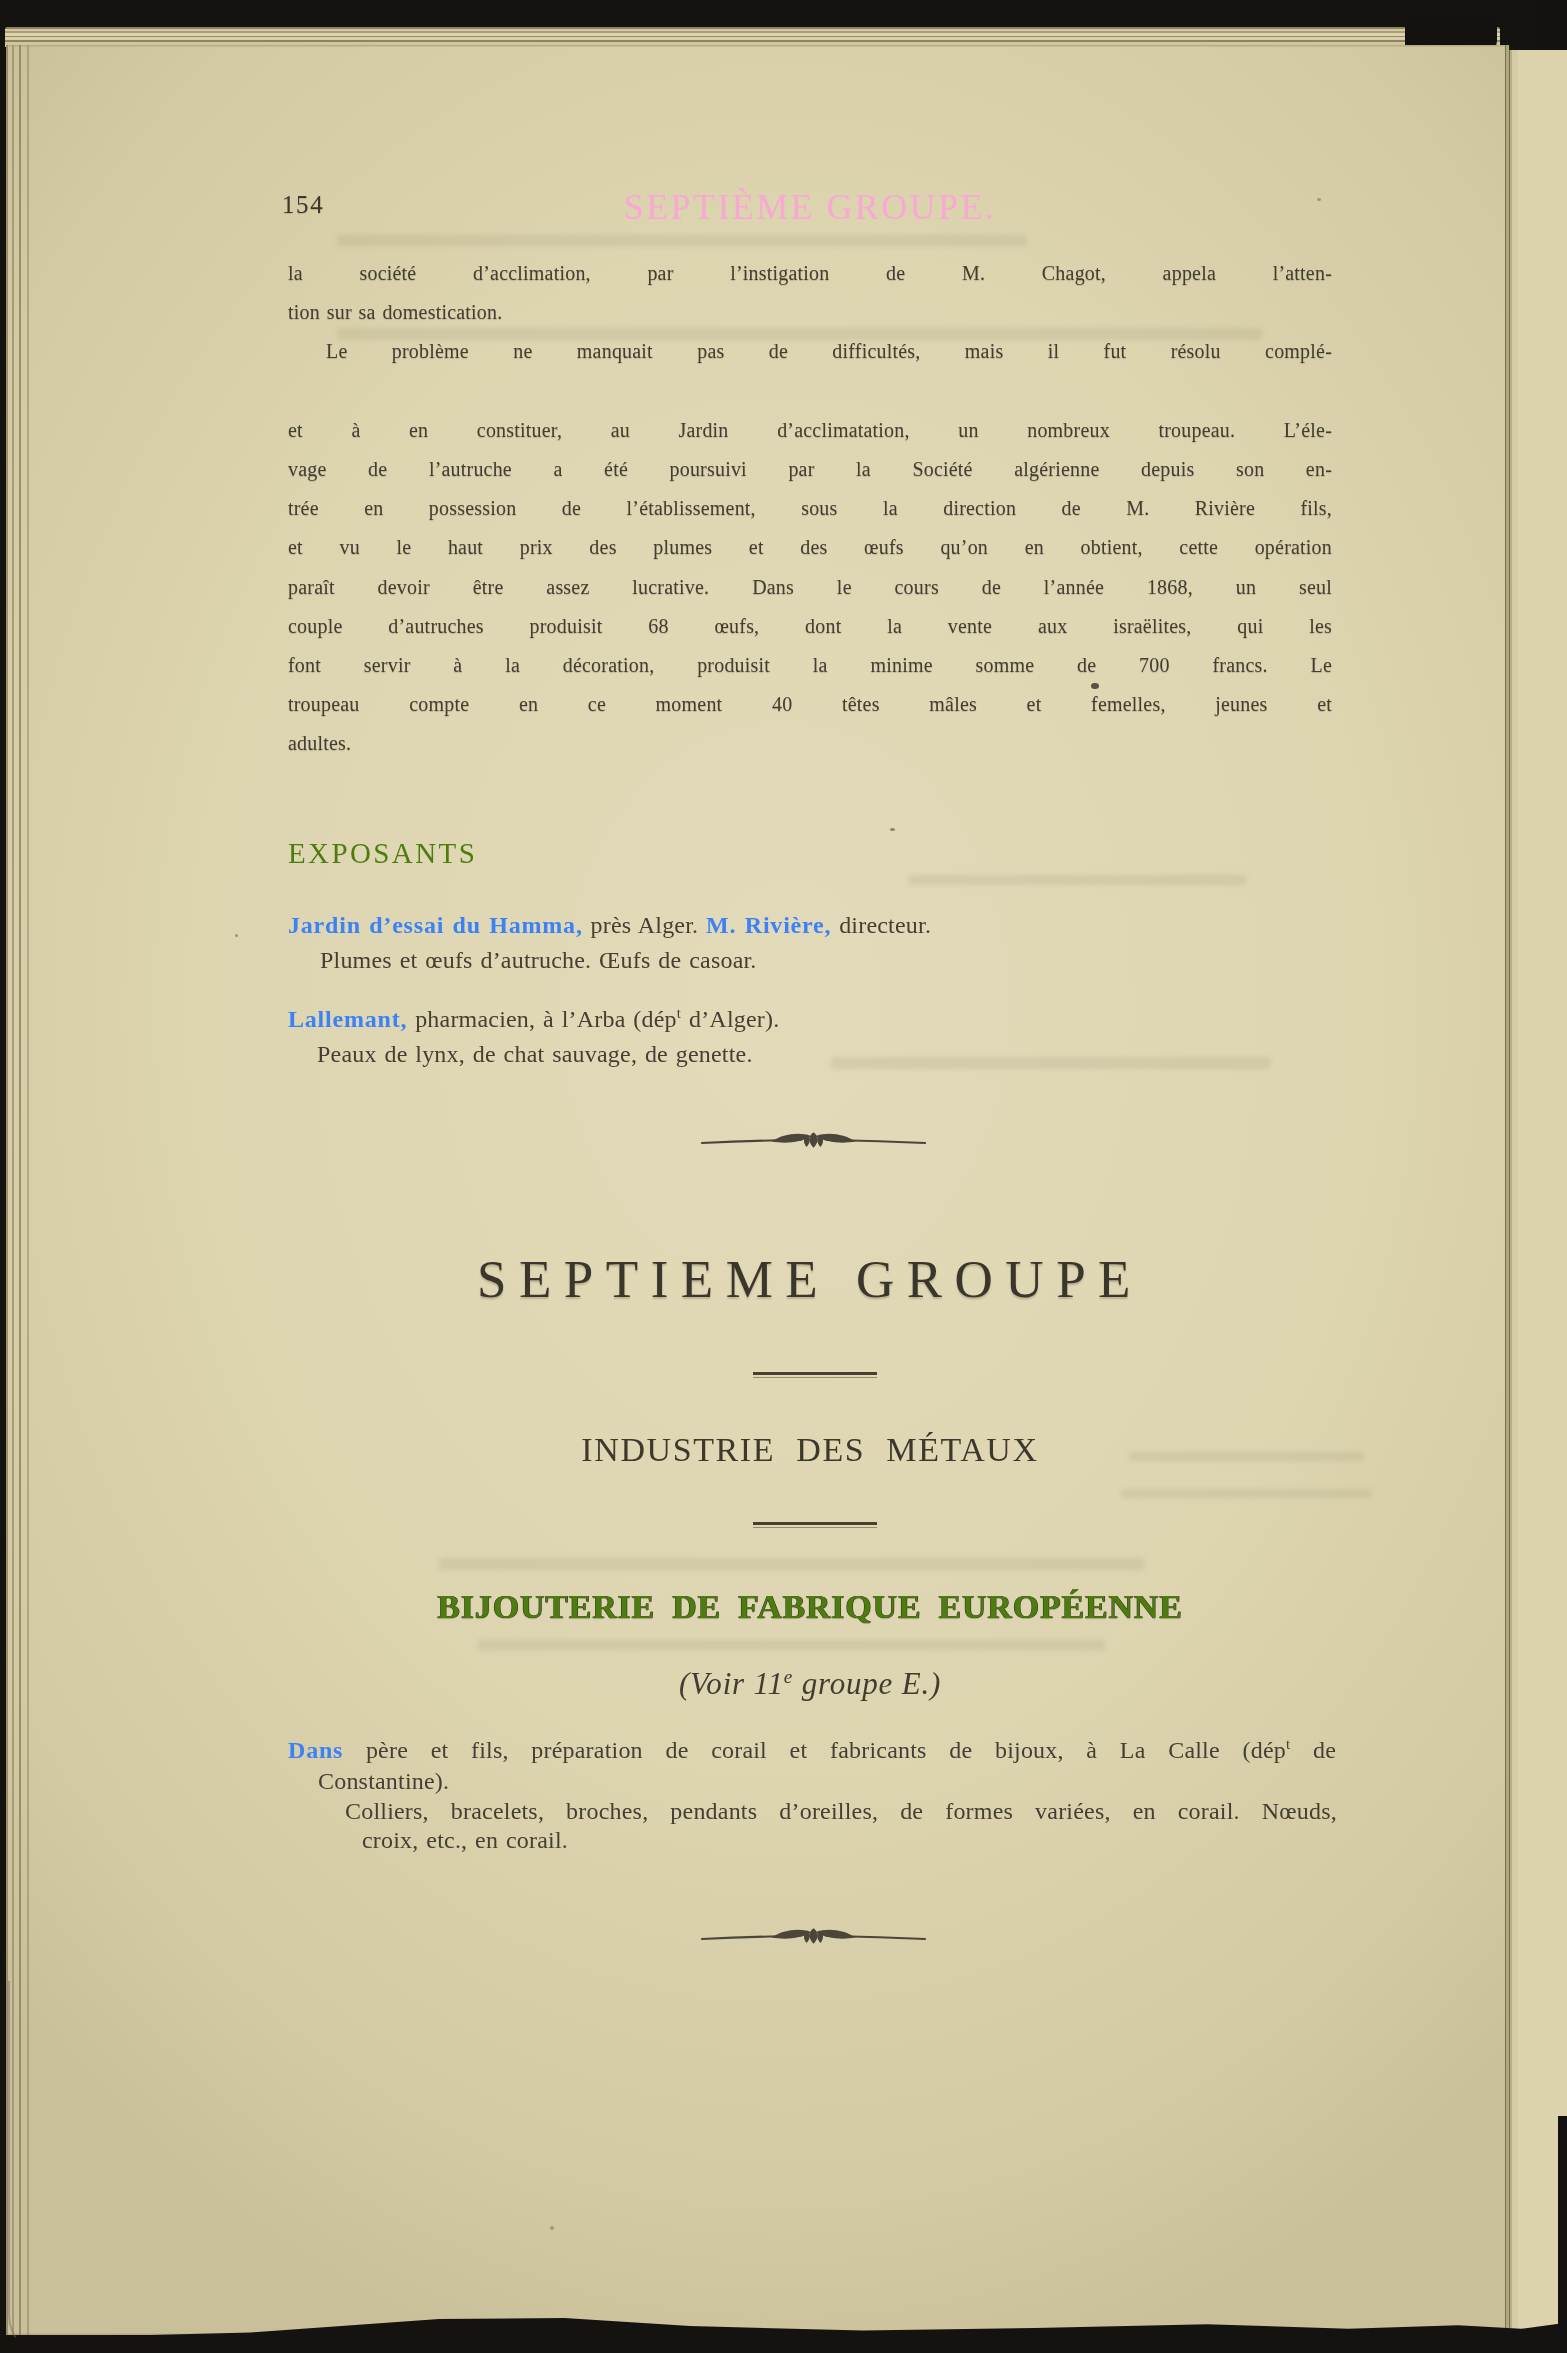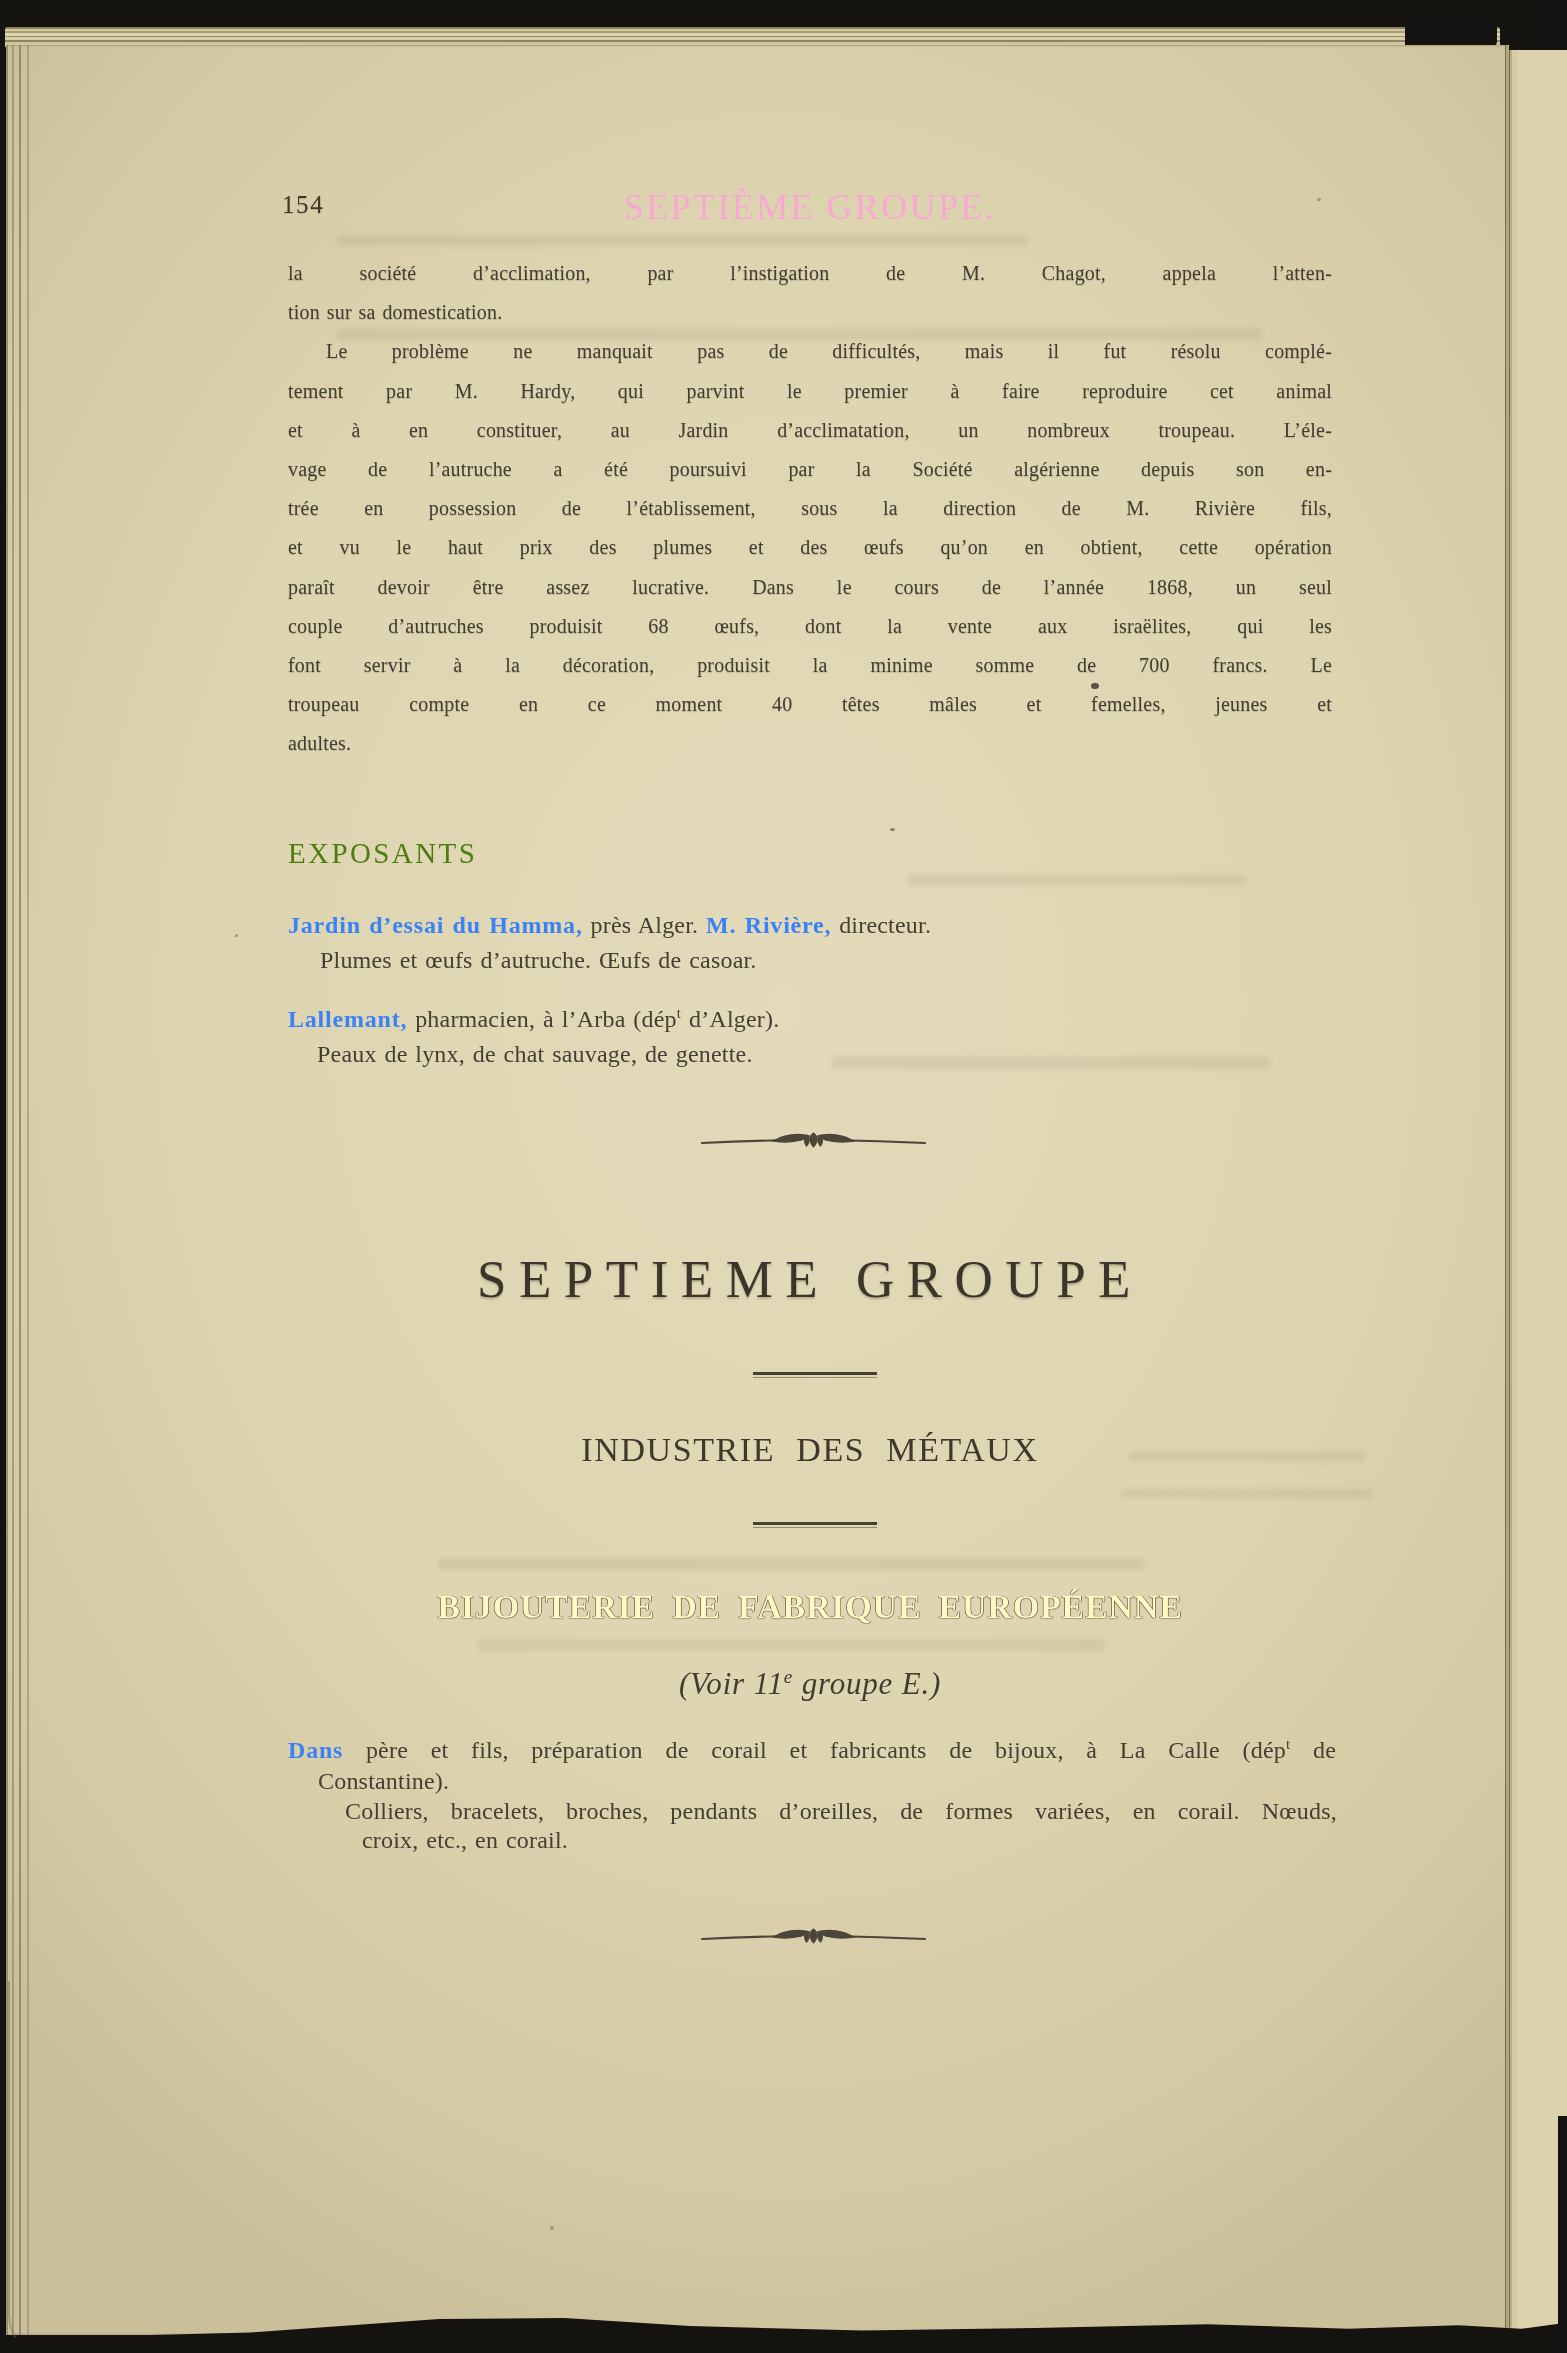--- a/index.html
+++ b/index.html
@@ -102,21 +102,21 @@
     position:absolute;width:124px;height:2.4px;
     border-top:3.1px solid #45402f;border-bottom:1.6px solid rgba(70,64,47,.5);
   }
   .subtitle{
     position:absolute;left:288px;top:1430px;width:1044px;
     text-align:center;font-size:34px;line-height:39px;letter-spacing:1.6px;word-spacing:11px;color:#3c382c;
   }
   .category-title{
     position:absolute;left:288px;top:1586px;width:1044px;
     text-align:center;font-size:34px;line-height:41px;font-weight:bold;
-    letter-spacing:0.8px;word-spacing:7.8px;color:#fef9c3;
+    letter-spacing:0.8px;word-spacing:7.8px;color:#4d7c0f;
     text-shadow:0.5px 0 0 #322e24,-0.5px 0 0 #322e24,0 0.8px 0.8px rgba(60,54,40,.35);
   }
   .reference-note{
     position:absolute;left:288px;top:1665px;width:1044px;
     text-align:center;font-style:italic;font-size:31px;line-height:38px;letter-spacing:0.8px;color:#423d31;
   }
 
   .ornament{position:absolute;left:696px;width:235px;height:31px;}
 
   
@@ -153,21 +153,20 @@
   <div class="speck" style="left:1317px;top:198px;width:3.9px;height:3.1px;opacity:.35"></div>
   <div class="speck" style="left:550px;top:2226px;width:3.9px;height:3.9px;opacity:.3"></div>
 
   <div class="pagenum ink">154</div>
   <div class="running-title">SEPTIÈME GROUPE.</div>
 
   <div class="bodyline ink" style="top:257px">la société d’acclimation, par l’instigation de M. Chagot, appela l’atten-</div>
   <div class="bodyline ink endline" style="top:296px">tion sur sa domestication.</div>
 
   <div class="bodyline ink indent" style="top:335px">Le problème ne manquait pas de difficultés, mais il fut résolu complé-</div>
-  <div class="bodyline ink" style="top:375px">tement par M. Hardy, qui parvint le premier à faire reproduire cet animal</div>
   <div class="bodyline ink" style="top:414px">et à en constituer, au Jardin d’acclimatation, un nombreux troupeau. L’éle-</div>
   <div class="bodyline ink" style="top:453px">vage de l’autruche a été poursuivi par la Société algérienne depuis son en-</div>
   <div class="bodyline ink" style="top:492px">trée en possession de l’établissement, sous la direction de M. Rivière fils,</div>
   <div class="bodyline ink" style="top:531px">et vu le haut prix des plumes et des œufs qu’on en obtient, cette opération</div>
   <div class="bodyline ink" style="top:571px">paraît devoir être assez lucrative. Dans le cours de l’année 1868, un seul</div>
   <div class="bodyline ink" style="top:610px">couple d’autruches produisit 68 œufs, dont la vente aux israëlites, qui les</div>
   <div class="bodyline ink" style="top:649px">font servir à la décoration, produisit la minime somme de 700 francs. Le</div>
   <div class="bodyline ink" style="top:688px">troupeau compte en ce moment 40 têtes mâles et femelles, jeunes et</div>
   <div class="bodyline ink endline" style="top:727px">adultes.</div>
 

